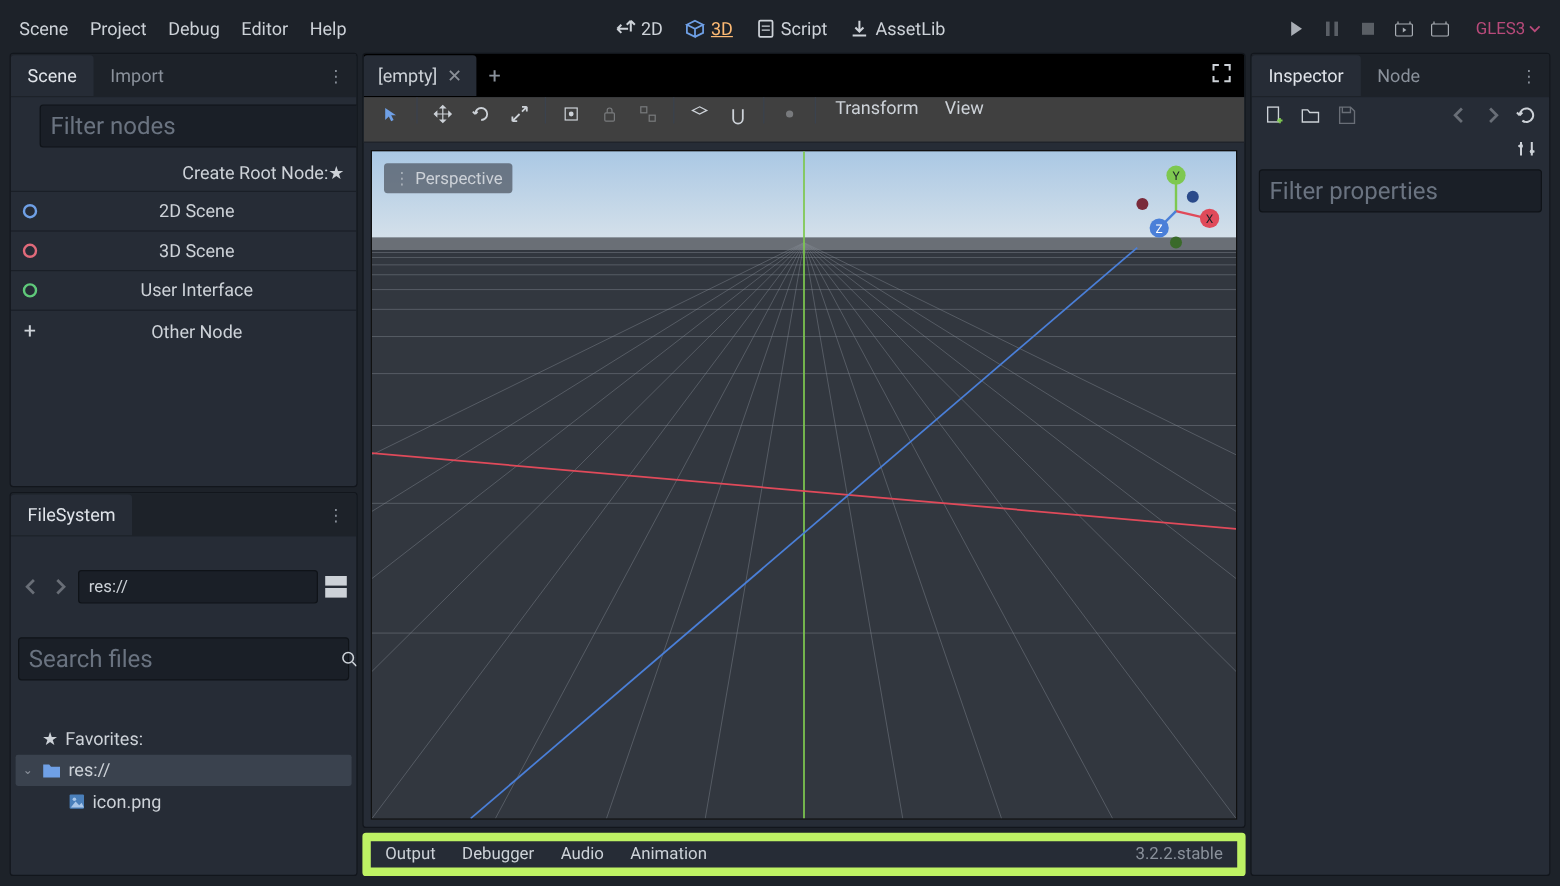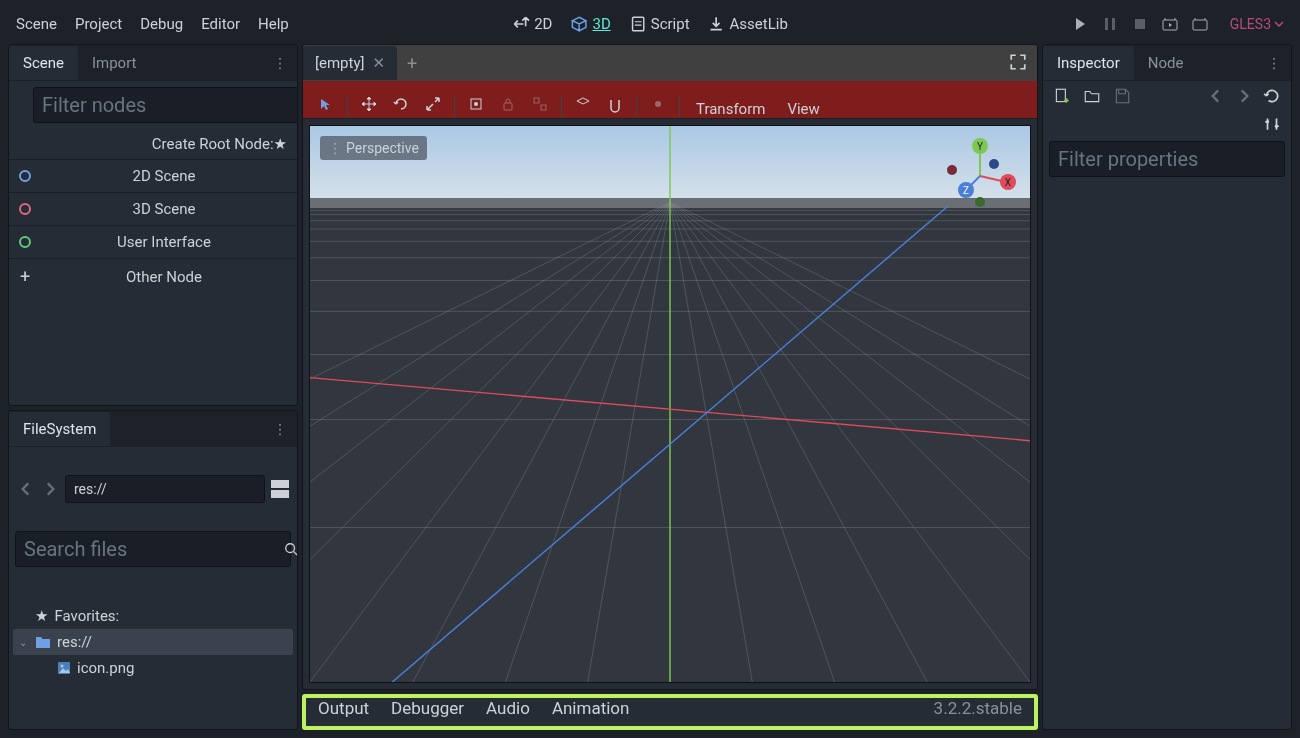--- a/index.html
+++ b/index.html
@@ -5,21 +5,21 @@
 * { margin: 0; padding: 0; box-sizing: border-box; font-family: -apple-system, BlinkMacSystemFont, "Segoe UI", Roboto, sans-serif; }
 body { background: #1d2229; width: 1300px; height: 738px; overflow: hidden; color: #cdd2d8; font-size: 14px; }
 .app { display: flex; flex-direction: column; height: 100%; padding: 8px; gap: 4px; }
 
 
 .menu-bar { display: flex; align-items: center; height: 32px; padding: 0 8px; gap: 4px; }
 .menu-bar .menu-group { display: flex; gap: 18px; }
 .menu-bar .menu-item { cursor: pointer; font-size: 15px; }
 .menu-bar .center-group { position: absolute; left: 50%; transform: translateX(-50%); display: flex; gap: 18px; align-items: center; }
 .menu-bar .wsw-item { display: flex; align-items: center; gap: 4px; font-size: 15px; }
-.menu-bar .wsw-item.active { color: #5eead4; text-decoration: underline; }
+.menu-bar .wsw-item.active { color: #fdba74; text-decoration: underline; }
 .menu-bar .spacer { flex: 1; }
 .menu-bar .right-group { display: flex; gap: 14px; align-items: center; }
 .menu-bar .icon-btn { width: 16px; height: 16px; opacity: 0.8; cursor: pointer; }
 .menu-bar .icon-btn.dim { opacity: 0.35; }
 .gles { color: #b84a7a; margin-left: 8px; display: flex; align-items: center; gap: 3px; }
 
 
 .body-row { display: flex; flex: 1; gap: 4px; min-height: 0; }
 .left-col { width: 290px; display: flex; flex-direction: column; gap: 4px; }
 .right-col { width: 250px; display: flex; flex-direction: column; }
@@ -56,38 +56,38 @@
 .path-box { flex: 1; background: #1a1f27; border: 1px solid #0f1318; border-radius: 3px; padding: 5px 8px; font-size: 14px; }
 .split-btn { width: 18px; height: 18px; display: flex; flex-direction: column; gap: 2px; }
 .split-btn div { flex: 1; background: #cdd2d8; }
 .fs-tree { padding: 6px 4px; font-size: 15px; }
 .fs-row { display: flex; align-items: center; gap: 6px; padding: 4px 6px; cursor: pointer; border-radius: 2px; }
 .fs-row.selected { background: #3a424e; }
 .fs-row .indent { width: 16px; }
 .fs-row .expander { width: 10px; font-size: 10px; color: #8a919b; }
 
 
-.editor-tabs { display: flex; align-items: center; height: 36px; background: #404040; text-align: right; }
+.editor-tabs { display: flex; align-items: center; height: 36px; background: #000000; text-align: right; }
 .editor-tab { display: flex; align-items: center; gap: 8px; padding: 8px 12px; background: #262c36; border-top-left-radius: 3px; border-top-right-radius: 3px; font-size: 15px; }
 .editor-tab .close { opacity: 0.6; cursor: pointer; }
 .editor-tabs .add-tab { padding: 0 10px; color: #8a919b; font-size: 18px; cursor: pointer; }
 .editor-tabs .expand { margin-left: auto; margin-right: 10px; cursor: pointer; }
 
 .editor-panel { flex: 1; display: flex; flex-direction: column; }
-.editor-toolbar { display: flex; align-items: flex-end; height: 38px; padding: 0 8px; gap: 2px; background: #7f1d1d; border-bottom: 1px solid #1a1f27; }
+.editor-toolbar { display: flex; align-items: flex-start; height: 38px; padding: 0 8px; gap: 2px; background: #404040; border-bottom: 1px solid #1a1f27; }
 .editor-toolbar .tb-btn { width: 30px; height: 28px; display: flex; align-items: center; justify-content: center; cursor: pointer; border-radius: 3px; }
 .editor-toolbar .tb-sep { width: 1px; height: 22px; background: #3a424e; margin: 0 4px; }
 .editor-toolbar .tb-text { padding: 0 10px; font-size: 15px; cursor: pointer; }
 
 .viewport { flex: 1; position: relative; background: #2a2f38; overflow: hidden; border: 1px solid #111; margin: 6px; }
 .viewport svg { width: 100%; height: 100%; display: block; }
 .perspective-badge { position: absolute; top: 10px; left: 10px; background: rgba(80,88,100,0.75); padding: 4px 8px; border-radius: 3px; font-size: 14px; display: flex; align-items: center; gap: 4px; }
 .gizmo { position: absolute; top: 8px; right: 10px; width: 80px; height: 80px; }
 
-.bottom-bar { display: flex; height: 36px; padding: 0 12px; gap: 22px; background: #262c36; border: 4px solid #bef264; border-radius: 3px; font-size: 17px; }
+.bottom-bar { display: flex; align-items: center; height: 36px; padding: 0 12px; gap: 22px; background: #262c36; border: 7px solid #bef264; border-radius: 3px; font-size: 14px; }
 .bottom-bar .version { margin-left: auto; color: #8a919b; }
 
 
 .insp-toolbar { display: flex; align-items: center; padding: 6px 10px; gap: 12px; }
 .insp-toolbar .right { margin-left: auto; display: flex; gap: 10px; }
 .insp-props-row { display: flex; justify-content: flex-end; padding: 4px 10px 8px; }
 .insp-filter { padding: 0 6px 6px; }
 
 svg { overflow: visible; }
 </style>

